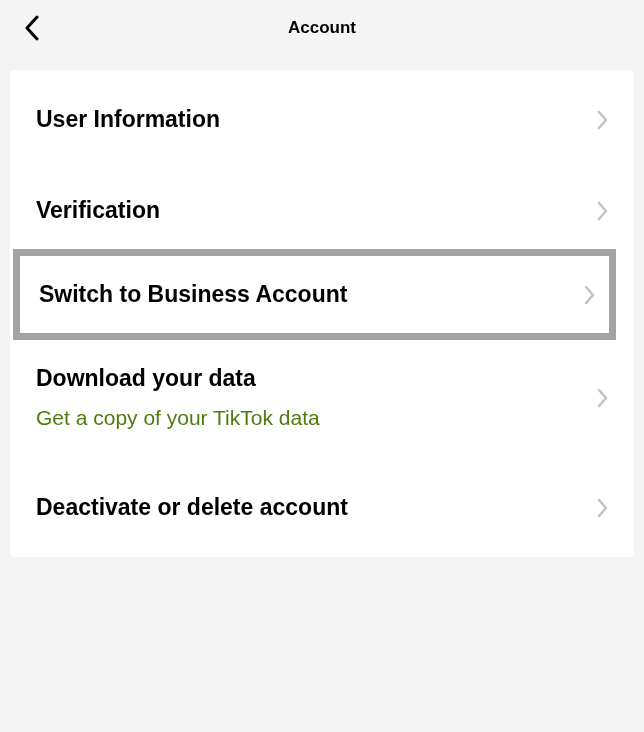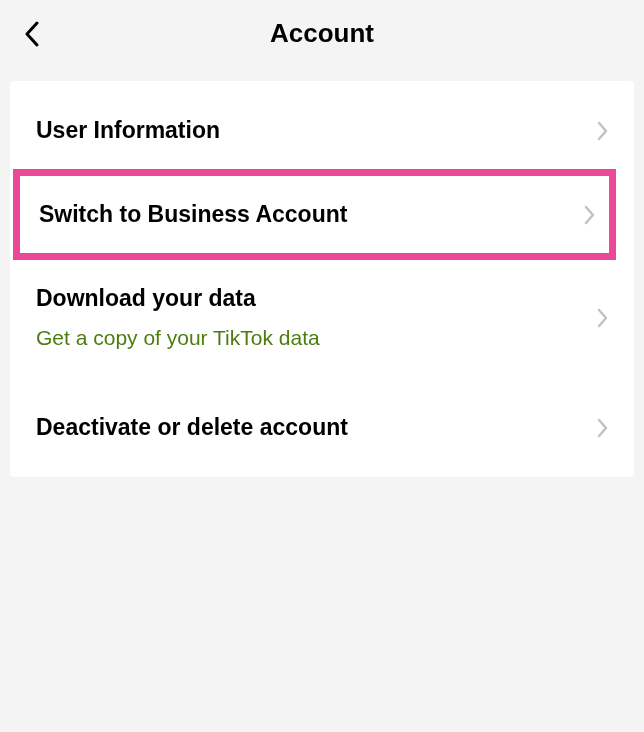--- a/index.html
+++ b/index.html
@@ -21,21 +21,21 @@
     }
     .back-btn {
       display: flex;
       align-items: center;
       justify-content: center;
       cursor: pointer;
       position: absolute;
       left: 24px;
     }
     .title {
-      font-size: 26px;
+      font-size: 17px;
       font-weight: 700;
       color: #000;
       flex: 1;
       text-align: center;
     }
     .card {
       background: #fff;
       margin: 0 10px;
       border-radius: 4px;
       padding: 4px 0;
@@ -60,21 +60,21 @@
       font-size: 21px;
       font-weight: 400;
       color: #4d7c0f;
       margin-top: 14px;
       display: block;
     }
     .chevron {
       flex-shrink: 0;
     }
     .highlight {
-      border: 7px solid #ec4899;
+      border: 7px solid #a3a3a3;
       margin: -7px 18px -7px 3px;
       padding-top: 25px;
       padding-bottom: 25px;
       padding-left: 19px;
       padding-right: 14px;
       gap: 44px;
     }
   </style>
 </head>
 <body>
@@ -93,20 +93,28 @@
   <div class="list-item">
     <div class="list-item-text">
       <span class="list-item-label">User Information</span>
     </div>
     <svg class="chevron" width="11" height="20" viewBox="0 0 11 20" fill="none">
       <path d="M2 2 L9 10 L2 18" stroke="#c2c2c2" stroke-width="2.5" stroke-linecap="round" stroke-linejoin="round"></path>
     </svg>
   </div>
 
 
+  <div class="list-item">
+    <div class="list-item-text">
+      <span class="list-item-label">Verification</span>
+    </div>
+    <svg class="chevron" width="11" height="20" viewBox="0 0 11 20" fill="none">
+      <path d="M2 2 L9 10 L2 18" stroke="#c2c2c2" stroke-width="2.5" stroke-linecap="round" stroke-linejoin="round"></path>
+    </svg>
+  </div>
 
   <div class="list-item highlight">
     <div class="list-item-text">
       <span class="list-item-label">Switch to Business Account</span>
     </div>
     <svg class="chevron" width="11" height="20" viewBox="0 0 11 20" fill="none">
       <path d="M2 2 L9 10 L2 18" stroke="#c2c2c2" stroke-width="2.5" stroke-linecap="round" stroke-linejoin="round"></path>
     </svg>
   </div>
 

